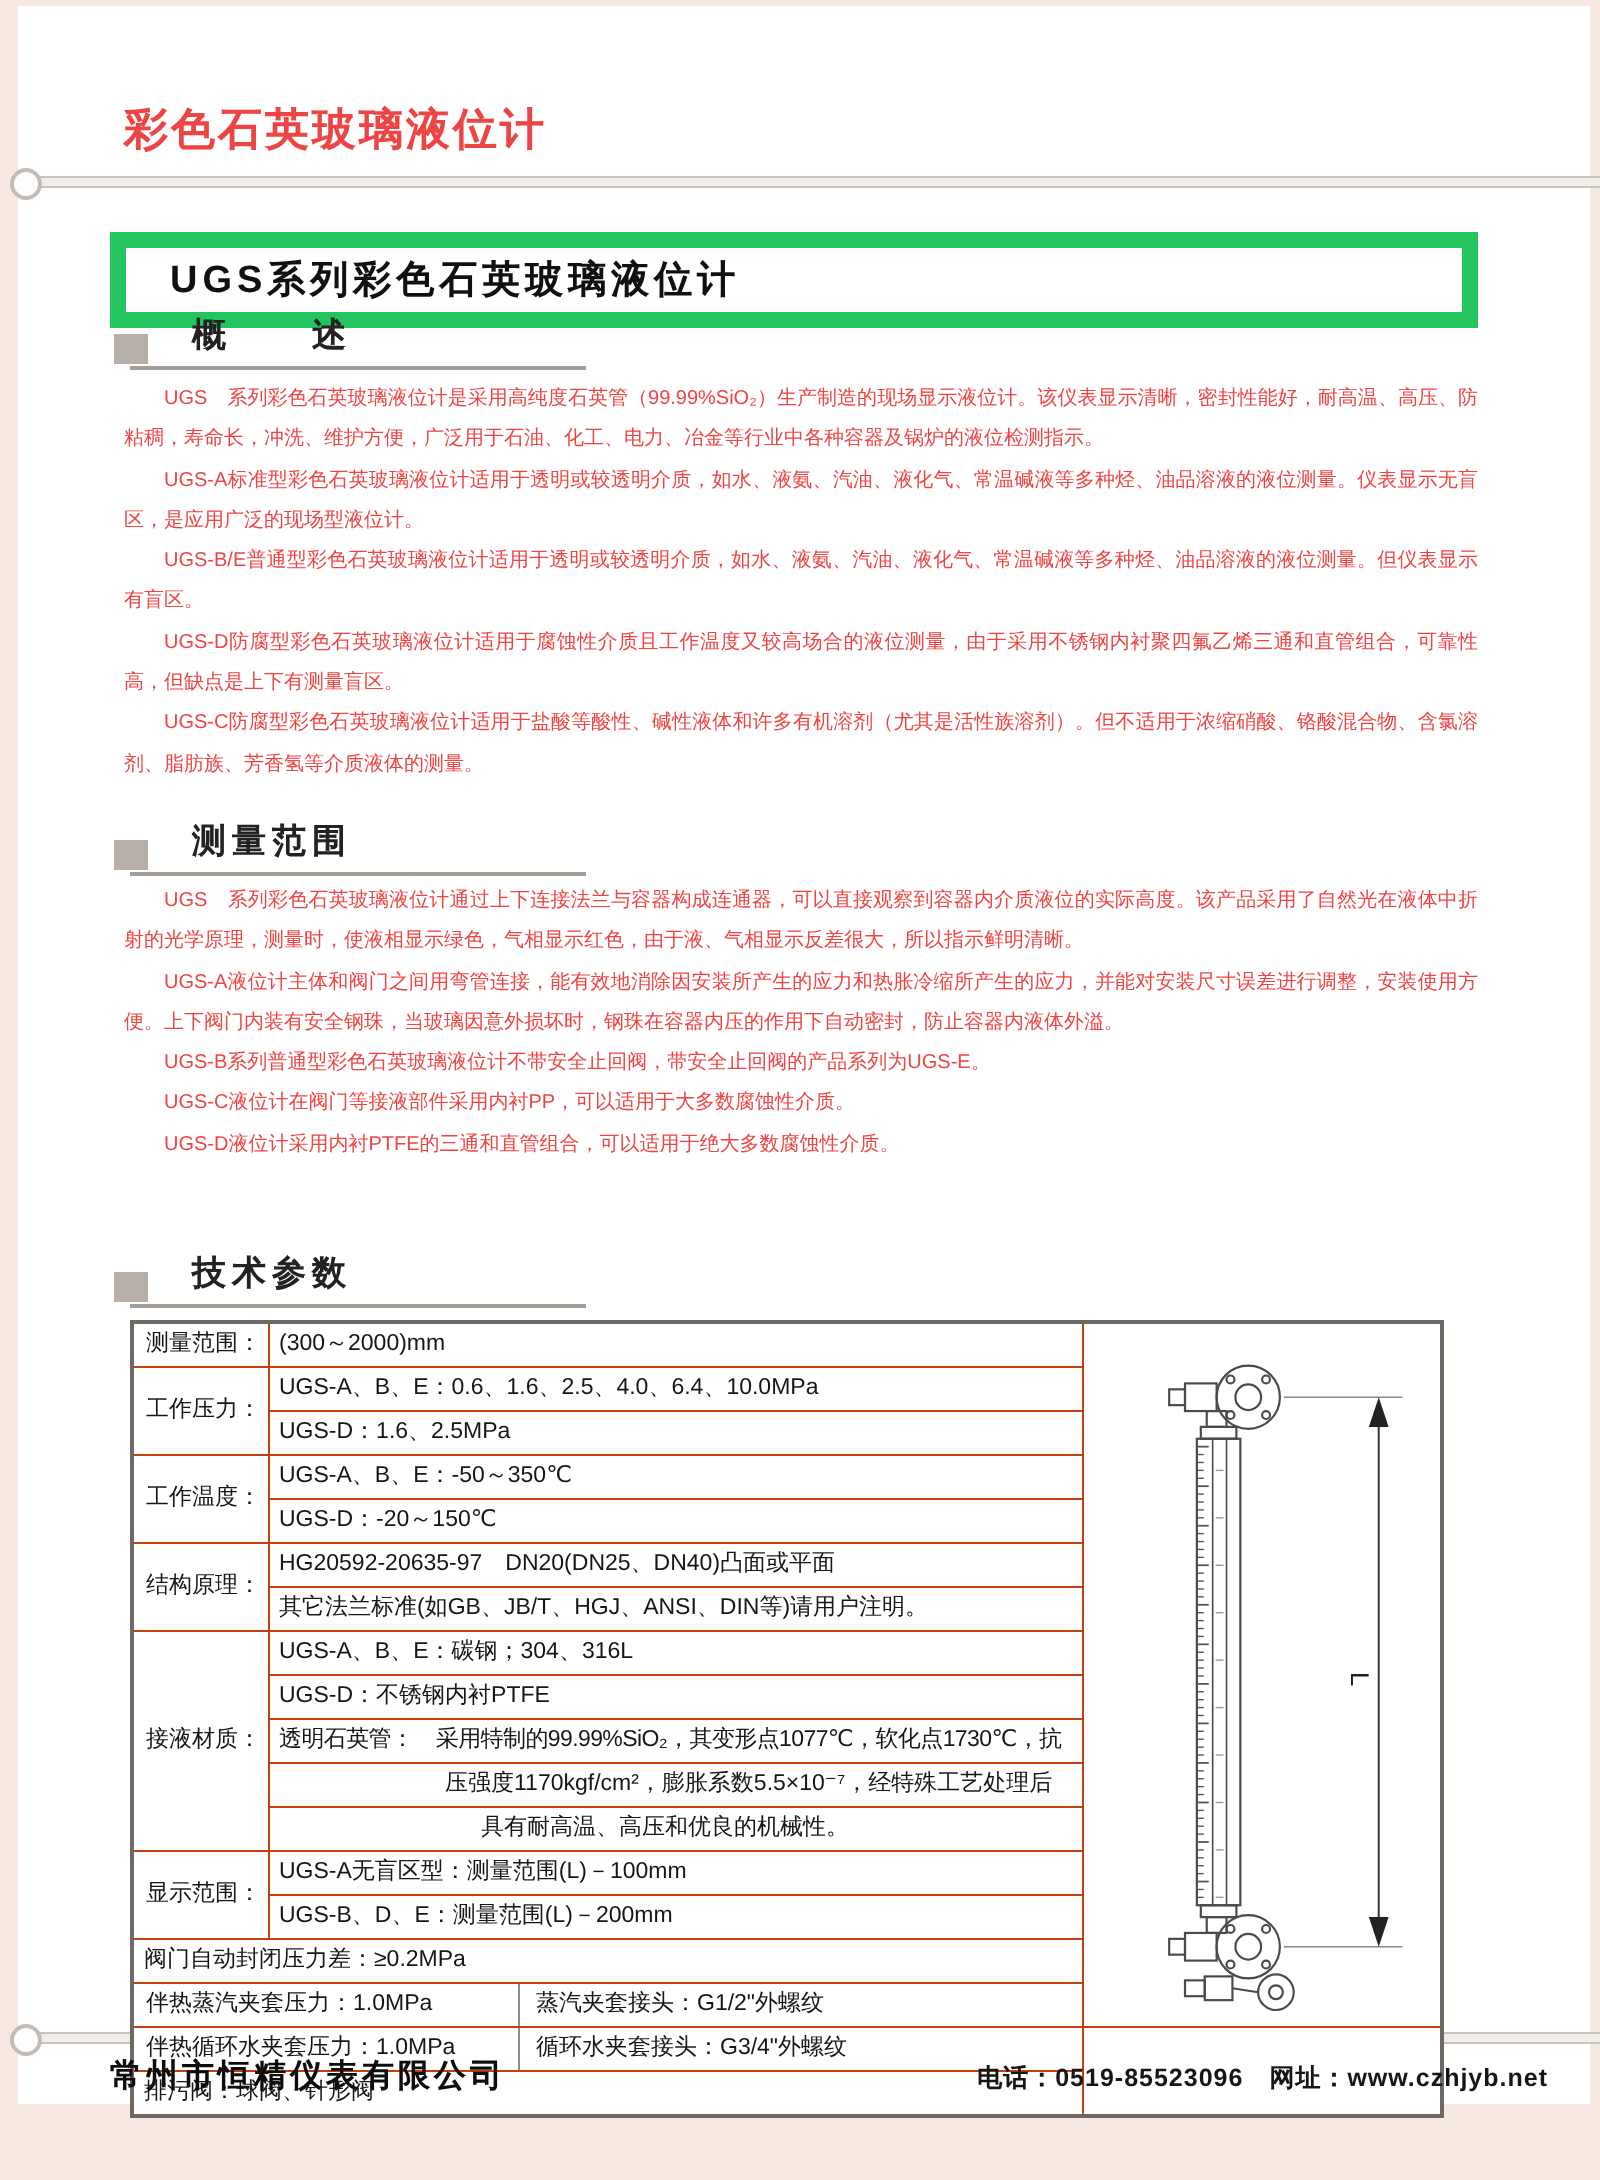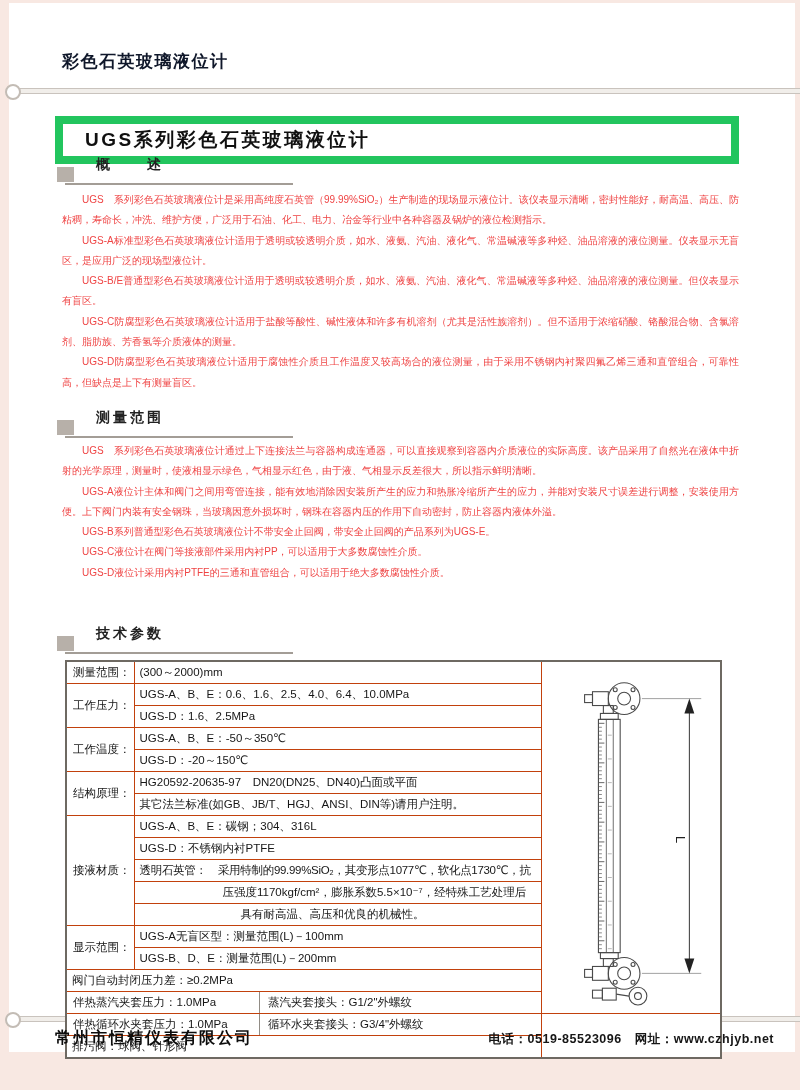--- a/index.html
+++ b/index.html
@@ -10,22 +10,22 @@
   }
   
   .edge{position:absolute;background:#f8e8e2;z-index:0;}
   #edge-left{left:0;top:0;width:9px;height:1090px;}
   #edge-right{right:0;top:0;width:5px;height:1090px;}
   #edge-top{left:0;top:0;width:800px;height:3px;}
   #edge-bottom{left:0;top:1052px;width:800px;height:38px;}
 
   
   #brand-title{
-    position:absolute;left:62px;top:50px;font-size:17px;font-weight:bold;
-    color:#0f172a;letter-spacing:1.5px;z-index:2;
+    position:absolute;left:62px;top:50px;font-size:22px;font-weight:bold;
+    color:#ef4444;letter-spacing:1.5px;z-index:2;
   }
 
   
   .h-rule{position:absolute;left:15px;right:0;height:4px;
     border-top:1px solid #c9c3bd;border-bottom:1px solid #c9c3bd;background:#f1eeea;z-index:1;}
   #rule-top{top:88px;}
   #rule-bottom{top:1016px;}
   .rule-ring{position:absolute;width:12px;height:12px;border:2px solid #c3bcb5;
     border-radius:50%;background:#ffffff;left:5px;z-index:2;}
   #ring-top{top:84px;}
@@ -34,21 +34,21 @@
   
   #title-box{
     position:absolute;left:55px;top:116px;width:668px;height:32px;
     border:8px solid #22c55e;display:flex;align-items:center;background:#fff;z-index:2;
   }
   #title-box .t{margin-left:22px;font-size:19px;font-weight:bold;letter-spacing:2.5px;color:#101010;}
 
   
   .sec{position:absolute;left:55px;width:400px;height:32px;z-index:2;}
   .sec .sq{position:absolute;left:2px;top:11px;width:17px;height:15px;background:#b7b0a9;}
-  .sec .t{position:absolute;left:41px;top:0;font-size:14px;font-weight:bold;color:#222;letter-spacing:3px;}
+  .sec .t{position:absolute;left:41px;top:0;font-size:17px;font-weight:bold;color:#222;letter-spacing:3px;}
   .sec .ul{position:absolute;left:10px;top:27px;width:228px;height:2px;background:#a39d96;}
   #sec-overview{top:156px;}
   #sec-principle{top:409px;}
   #sec-specs{top:625px;}
 
   
   .paras{position:absolute;left:62px;width:677px;z-index:2;}
   #overview-text{top:190px;}
   #principle-text{top:441px;}
   .paras p{margin:0;font-size:10px;line-height:20.3px;text-align:justify;text-indent:2em;color:#ef4444;}
@@ -98,22 +98,22 @@
 
 <div class="sec" id="sec-overview">
   <span class="sq"></span>
   <span class="t">概　　述</span>
   <span class="ul"></span>
 </div>
 <div class="paras" id="overview-text">
   <p>UGS　系列彩色石英玻璃液位计是采用高纯度石英管（99.99%SiO₂）生产制造的现场显示液位计。该仪表显示清晰，密封性能好，耐高温、高压、防粘稠，寿命长，冲洗、维护方便，广泛用于石油、化工、电力、冶金等行业中各种容器及锅炉的液位检测指示。</p>
   <p>UGS-A标准型彩色石英玻璃液位计适用于透明或较透明介质，如水、液氨、汽油、液化气、常温碱液等多种烃、油品溶液的液位测量。仪表显示无盲区，是应用广泛的现场型液位计。</p>
   <p>UGS-B/E普通型彩色石英玻璃液位计适用于透明或较透明介质，如水、液氨、汽油、液化气、常温碱液等多种烃、油品溶液的液位测量。但仪表显示有盲区。</p>
+  <p>UGS-D防腐型彩色石英玻璃液位计适用于腐蚀性介质且工作温度又较高场合的液位测量，由于采用不锈钢内衬聚四氟乙烯三通和直管组合，可靠性高，但缺点是上下有测量盲区。</p>
   <p>UGS-C防腐型彩色石英玻璃液位计适用于盐酸等酸性、碱性液体和许多有机溶剂（尤其是活性族溶剂）。但不适用于浓缩硝酸、铬酸混合物、含氯溶剂、脂肪族、芳香氢等介质液体的测量。</p>
-  <p>UGS-D防腐型彩色石英玻璃液位计适用于腐蚀性介质且工作温度又较高场合的液位测量，由于采用不锈钢内衬聚四氟乙烯三通和直管组合，可靠性高，但缺点是上下有测量盲区。</p>
 </div>
 
 <div class="sec" id="sec-principle">
   <span class="sq"></span>
   <span class="t">测量范围</span>
   <span class="ul"></span>
 </div>
 <div class="paras" id="principle-text">
   <p>UGS　系列彩色石英玻璃液位计通过上下连接法兰与容器构成连通器，可以直接观察到容器内介质液位的实际高度。该产品采用了自然光在液体中折射的光学原理，测量时，使液相显示绿色，气相显示红色，由于液、气相显示反差很大，所以指示鲜明清晰。</p>
   <p>UGS-A液位计主体和阀门之间用弯管连接，能有效地消除因安装所产生的应力和热胀冷缩所产生的应力，并能对安装尺寸误差进行调整，安装使用方便。上下阀门内装有安全钢珠，当玻璃因意外损坏时，钢珠在容器内压的作用下自动密封，防止容器内液体外溢。</p>

